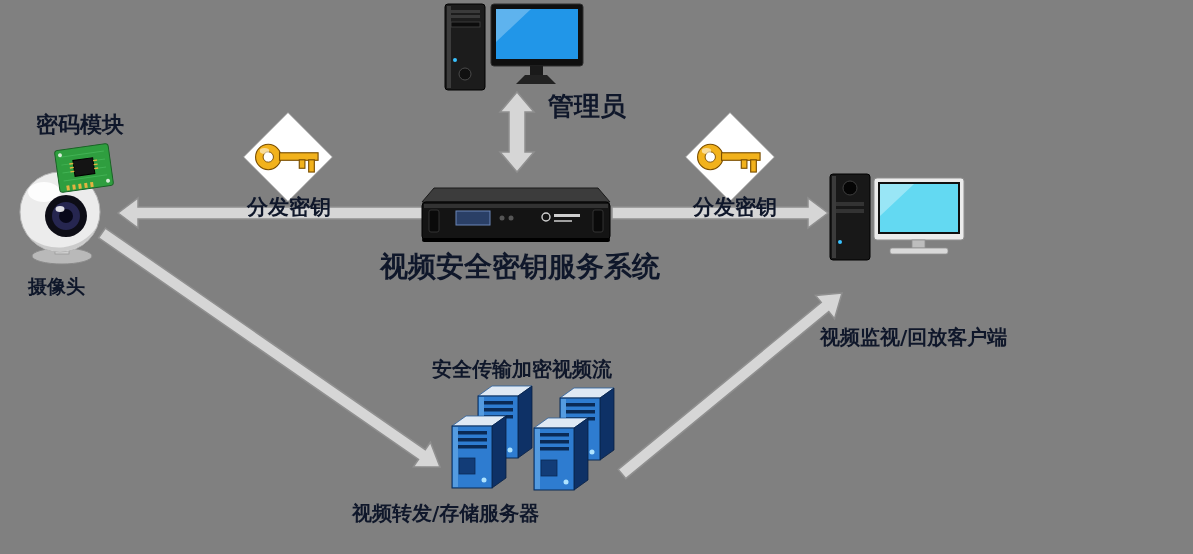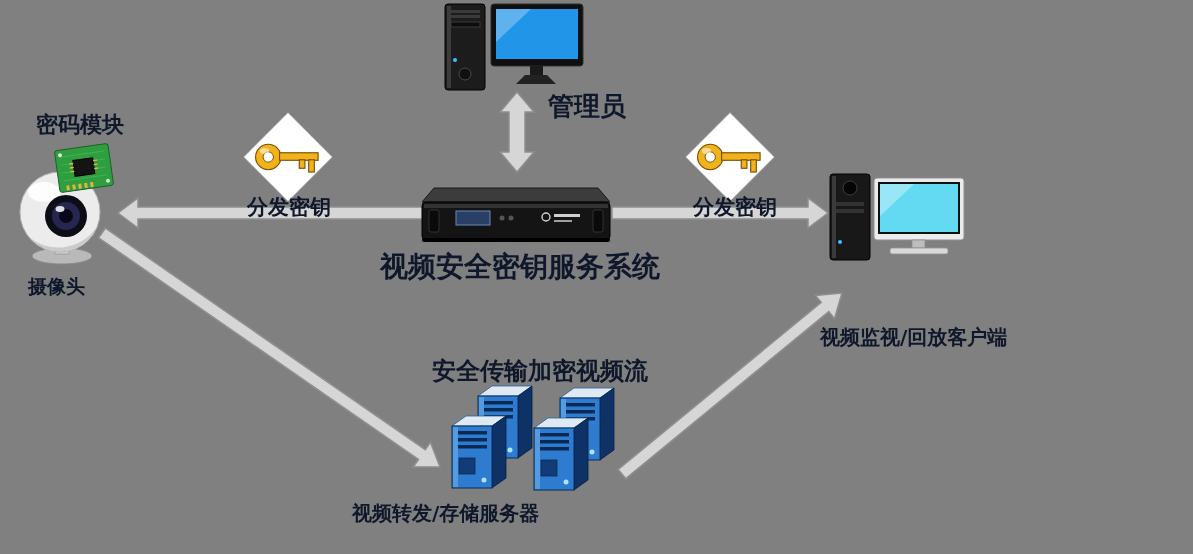--- a/index.html
+++ b/index.html
@@ -205,17 +205,17 @@
   <div class="label" style="left:36px; top:113px; font-size:22px;">密码模块</div>
 
   <div class="label" style="left:28px; top:276px; font-size:19px;">摄像头</div>
 
   <div class="label" style="left:247px; top:196px; font-size:21px;">分发密钥</div>
 
   <div class="label" style="left:693px; top:196px; font-size:21px;">分发密钥</div>
 
   <div class="label" style="left:820px; top:282px; font-size:20px;margin-top:44px;">视频监视/回放客户端</div>
 
-  <div class="label" style="left:432px; top:358px; font-size:24px;">安全传输加密视频流</div>
+  <div class="label" style="left:432px; top:358px; font-size:20px;">安全传输加密视频流</div>
 
   <div class="label" style="left:352px; top:502px; font-size:20px;">视频转发/存储服务器</div>
 
 </div>
 
 </body></html>

